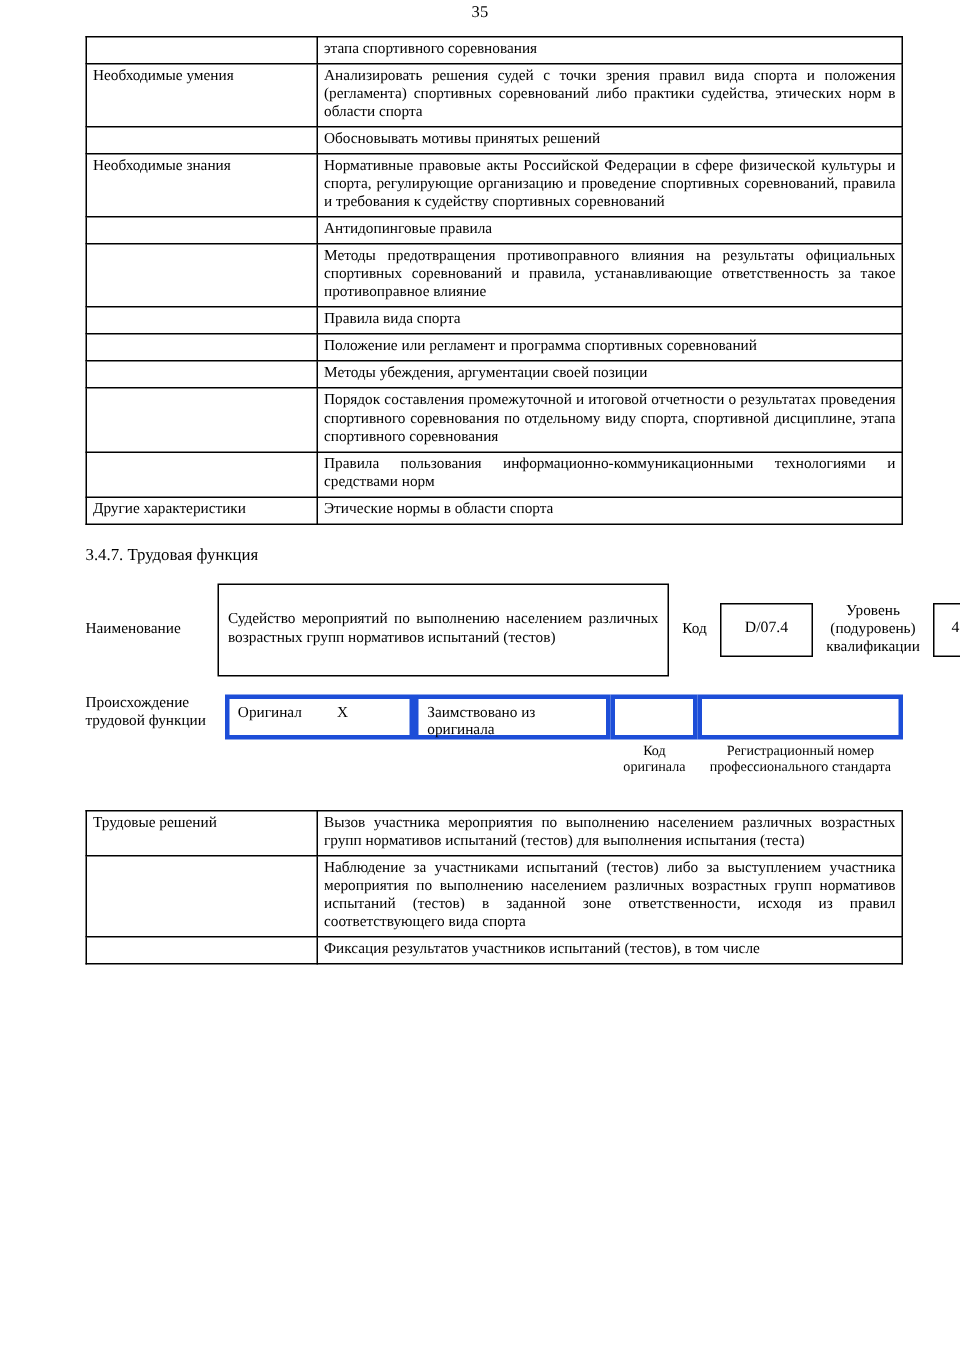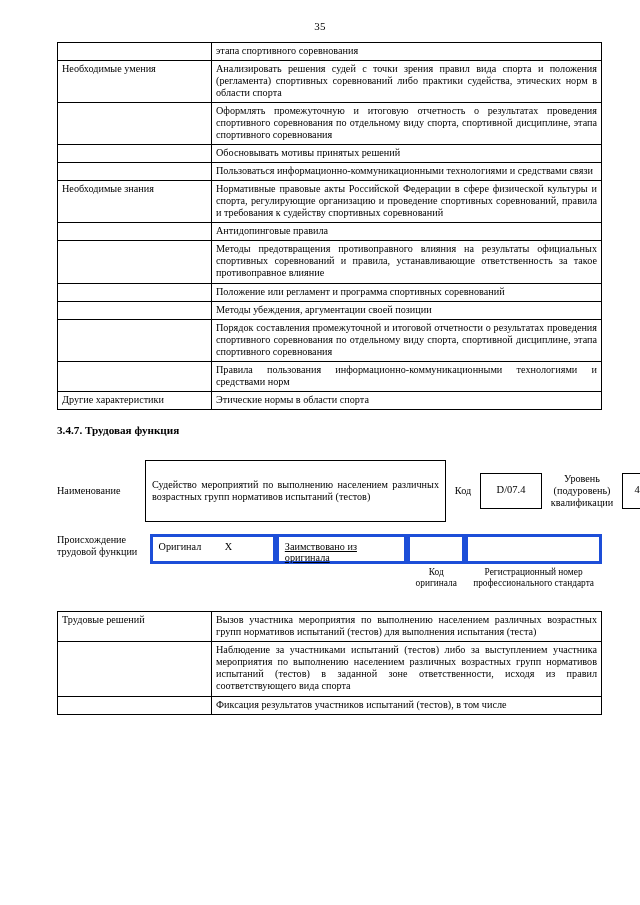--- a/index.html
+++ b/index.html
@@ -18,21 +18,21 @@
   .page {
     width: 640px;
     height: 905px;
     position: relative;
     box-sizing: border-box;
     padding: 0;
   }
   .page-number {
     text-align: center;
     font-size: 11px;
-    margin-top: 20px;
+    margin-top: 2px;
     margin-bottom: 10px;
     letter-spacing: 0.2px;
   }
   .content {
     margin: 0 38px 0 57px;
   }
   table.doc {
     border-collapse: collapse;
     width: 100%;
     table-layout: fixed;
@@ -49,22 +49,22 @@
   }
   td.label-col {
     width: 145px;
     text-align: left;
   }
   td.plain-left {
     text-align: left;
   }
   .section-title {
     font-size: 11.2px;
-    font-weight: bold;
-    margin: 14px 0 24px 0;
+    font-weight: normal;
+    margin: 14px 0 13px 0;
   }
   
   .fn-block {
     width: 100%;
     border-collapse: collapse;
     table-layout: fixed;
     margin-bottom: 6px;
   }
   .fn-block td {
     font-size: 10.2px;
@@ -135,21 +135,20 @@
     top: 4px;
   }
   .ob span.x {
     position: absolute;
     left: 60%;
     top: 4px;
     font-weight: normal;
   }
   .ob.two-line span.t {
     line-height: 1.15;
-    text-decoration: underline;
   }
   .cap {
     font-size: 9.4px;
     line-height: 1.2;
     text-align: center;
     padding-top: 3px;
   }
   .lower-table {
     margin-top: 22px;
   }
@@ -168,41 +167,37 @@
         <tr>
           <td class="label-col"></td>
           <td>этапа спортивного соревнования</td>
         </tr>
         <tr>
           <td class="label-col">Необходимые умения</td>
           <td>Анализировать решения судей с точки зрения правил вида спорта и положения (регламента) спортивных соревнований либо практики судейства, этических норм в области спорта</td>
         </tr>
         <tr>
           <td class="label-col"></td>
-          <td>Оформлять промежуточную и итоговую отчетность о результатах проведения спортивного соревнования по отдельному виду спорта, спортивной дисциплине, этапа спортивного соревнования</td>
-        </tr>
-        <tr>
-          <td class="label-col"></td>
           <td class="plain-left">Обосновывать мотивы принятых решений</td>
-        </tr>
-        <tr>
-          <td class="label-col"></td>
-          <td class="plain-left">Пользоваться информационно-коммуникационными технологиями и средствами связи</td>
         </tr>
         <tr>
           <td class="label-col">Необходимые знания</td>
           <td>Нормативные правовые акты Российской Федерации в сфере физической культуры и спорта, регулирующие организацию и проведение спортивных соревнований, правила и требования к судейству спортивных соревнований</td>
         </tr>
         <tr>
           <td class="label-col"></td>
           <td class="plain-left">Антидопинговые правила</td>
         </tr>
         <tr>
           <td class="label-col"></td>
           <td>Методы предотвращения противоправного влияния на результаты официальных спортивных соревнований и правила, устанавливающие ответственность за такое противоправное влияние</td>
+        </tr>
+        <tr>
+          <td class="label-col"></td>
+          <td class="plain-left">Правила вида спорта</td>
         </tr>
         <tr>
           <td class="label-col"></td>
           <td class="plain-left">Положение или регламент и программа спортивных соревнований</td>
         </tr>
         <tr>
           <td class="label-col"></td>
           <td class="plain-left">Методы убеждения, аргументации своей позиции</td>
         </tr>
         <tr>

